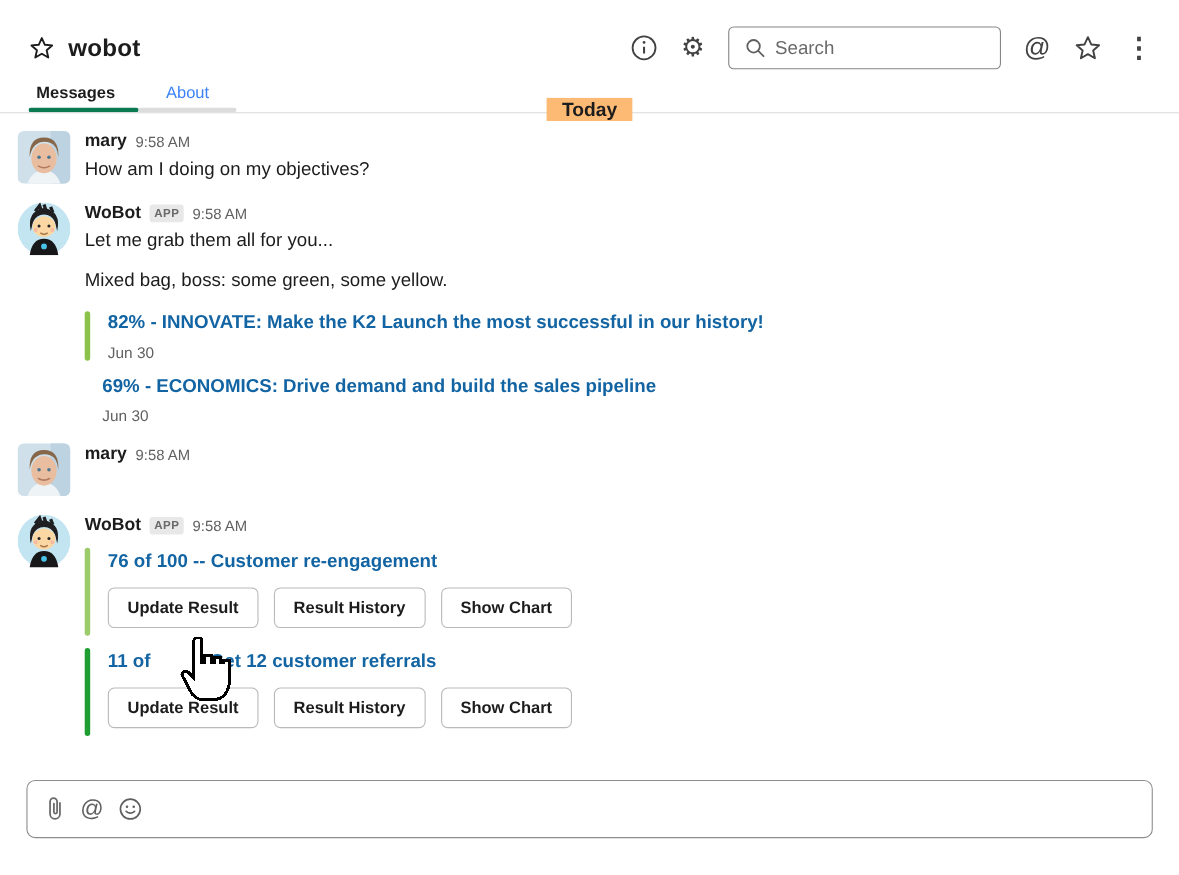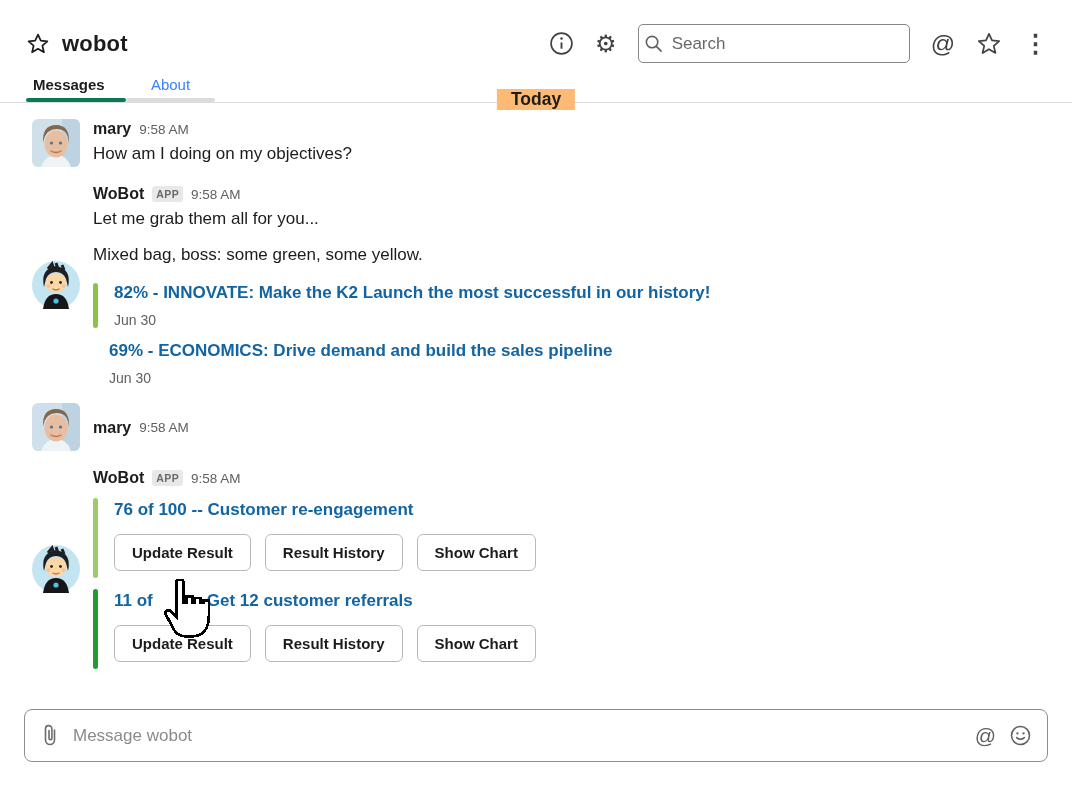--- a/index.html
+++ b/index.html
@@ -10,22 +10,22 @@
   }
   
   .header { padding:24px 24px 0 26px; }
   .header-top { display:flex; align-items:center; }
   .channel-star { width:24px; height:24px; cursor:pointer; }
   .channel-title { font-size:22px; font-weight:bold; margin-left:12px; letter-spacing:.2px; }
   .header-controls { margin-left:auto; display:flex; align-items:center; gap:21px; color:#424242; }
   .hicon { display:flex; align-items:center; justify-content:center; cursor:pointer; }
   .glyph-icon { font-size:24px; line-height:1; color:#424242; }
   .search-box {
-    width:272px; height:39px; border:1px solid #868686; border-radius:5px;
-    display:flex; align-items:center; padding:0 5px; gap:9px; background:#fff;
+    width:248px; height:39px; border:1px solid #868686; border-radius:5px;
+    display:flex; align-items:center; padding:0 14px; gap:9px; background:#fff;
   }
   .search-box input {
     border:none; outline:none; flex:1; font-size:17px; font-family:inherit; color:#1d1c1d; min-width:0;
   }
   .search-box input::placeholder { color:#696969; }
   .kebab { font-size:25px; font-weight:bold; color:#424242; letter-spacing:0; }
   
   .tabs { display:flex; margin-top:13px; margin-left:0; }
   .tab { font-size:15px; text-align:center; padding:0 7px 9px; position:relative; cursor:pointer; }
   .tab-messages { font-weight:bold; min-width:100px; text-align:left; padding-left:7px; }
@@ -33,21 +33,21 @@
   .tab .underline { position:absolute; left:0; right:0; bottom:0; height:4px; border-radius:2px; }
   .tab-about .underline { background:#dcdcdc; }
   
   .date-divider { position:relative; border-bottom:1px solid #dcdcdc; height:0; }
   .date-label {
     position:absolute; top:-13px; left:50%; transform:translateX(-50%);
     background:#fdba74; padding:0 14px; font-weight:bold; font-size:17.5px; color:#1d1c1d;
   }
   
   .messages { padding-top:7px; }
-  .message { display:flex; padding:9px 20px 8px 32px;align-items:center; }
+  .message { display:flex; padding:9px 20px 8px 16px; }
   .avatar { width:48px; height:48px; flex:none; margin-right:13px; cursor:pointer; }
   .avatar svg { display:block; }
   .msg-content { flex:1; min-width:0; padding-top:1px; }
   .msg-header { display:flex; align-items:center; gap:8px; }
   .author { font-weight:bold; font-size:16px; }
   .app-badge {
     background:#e8e8e8; color:#696969; font-size:10.5px; font-weight:bold;
     padding:2px 4px; border-radius:3px; letter-spacing:.4px;
   }
   .timestamp { color:#616061; font-size:13.5px; }
@@ -301,21 +301,20 @@
     <path fill="#ffffff" stroke="#000000" stroke-width="1.5" stroke-linejoin="miter" d="M6.5 2 C6.5 0.9 7.4 0.1 8.5 0.1 C9.6 0.1 10.5 0.9 10.5 2 L10.5 13 L12 13 L12 9.5 L15.4 9.5 L15.4 13 L16.8 13 L16.8 10.5 L20 10.5 L20 13 L21.4 13 L21.4 11.8 L24.5 11.8 L24.5 20 C24.5 27 21.5 31.5 15.5 31.5 L11.5 31.5 C8 31.5 6 29.5 4.6 26.8 L0.8 19.4 C0 17.8 2.2 16.4 3.6 17.6 L6.5 20.5 Z"></path>
   </svg>
 </span>
 
 <div class="composer">
   <span class="cicon">
     <svg width="20" height="27" viewBox="0 0 20 27">
         <path d="M14.5 8 V18 a4.5 4.5 0 0 1 -9 0 V6.8 a3.2 3.2 0 0 1 6.4 0 V16.2 a1.45 1.45 0 0 1 -2.9 0 V8.5" fill="none" stroke="#6b6b6b" stroke-width="1.6" stroke-linecap="round"></path>
       </svg>
   </span>
-  <input type="text" placeholder="Message wobot" style="">
   <span class="cicon glyph-icon">@</span>
   <span class="cicon">
     <svg width="23" height="23" viewBox="0 0 24 24">
         <circle cx="12" cy="12" r="9.4" fill="none" stroke="#616061" stroke-width="1.6"></circle>
         <circle cx="8.8" cy="9.8" r="1.2" fill="#616061"></circle>
         <circle cx="15.2" cy="9.8" r="1.2" fill="#616061"></circle>
         <path d="M8 14.2 Q12 17.6 16 14.2" fill="none" stroke="#616061" stroke-width="1.6" stroke-linecap="round"></path>
       </svg>
   </span>
 </div>

